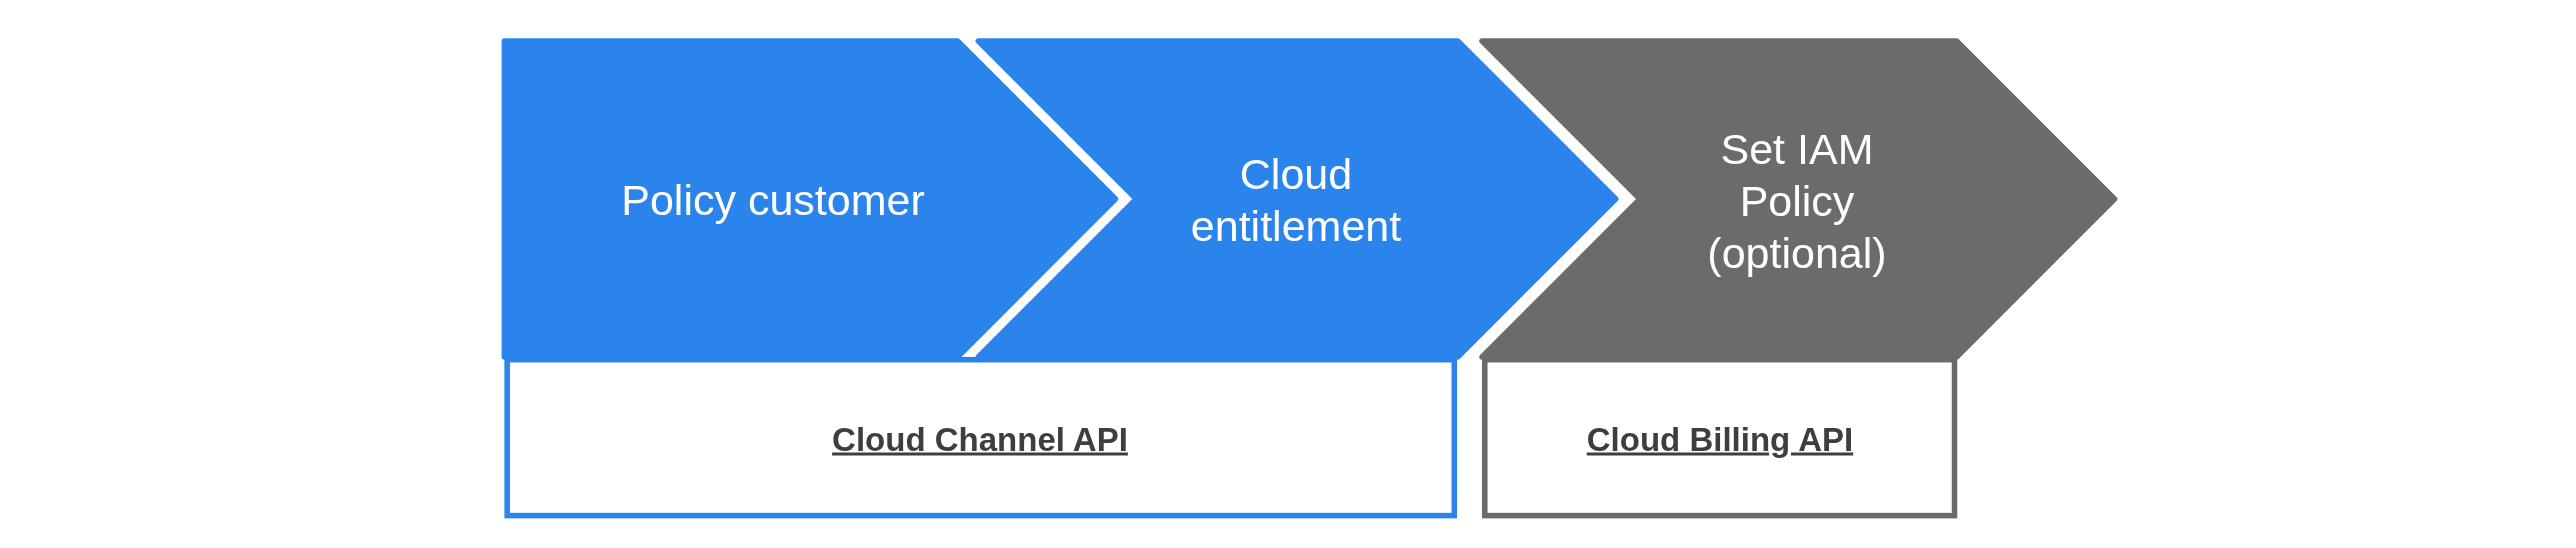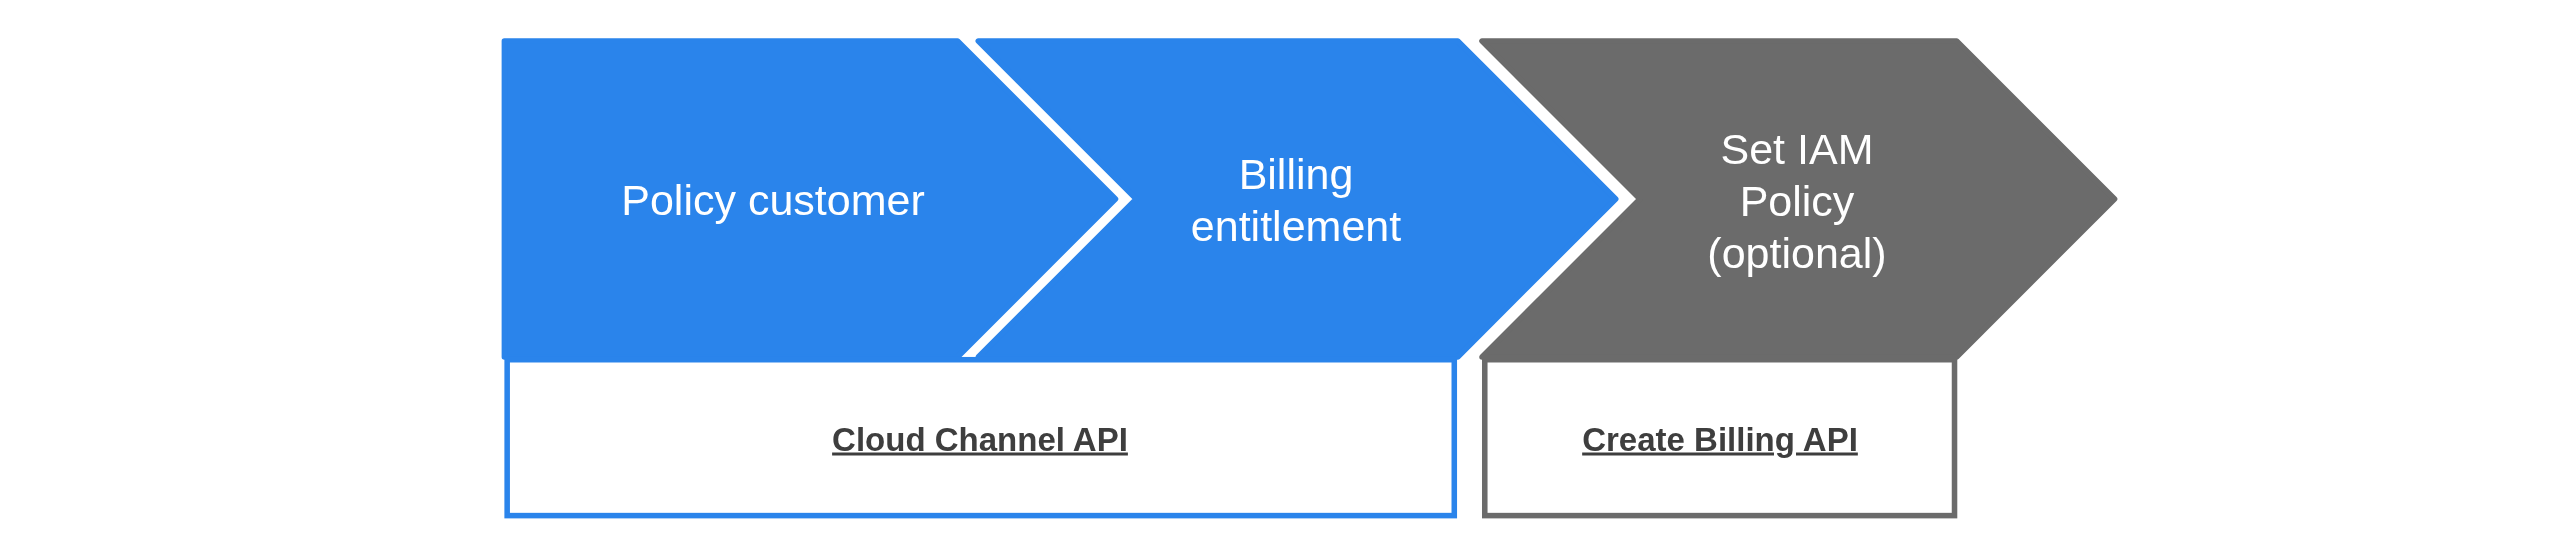--- a/index.html
+++ b/index.html
@@ -60,25 +60,25 @@
 
     <polygon points="2139,59 2824,59 3052,287 2824,515 2139,515 2367,287" stroke-width="8" stroke-linejoin="round" fill="#6B6B6B" stroke="#6B6B6B"></polygon>
 
     <rect x="732" y="519" width="1367" height="225" stroke-width="8" fill="#FFFFFF" stroke="#2A84EB"></rect>
 
     <rect x="2143" y="519" width="678" height="225" stroke-width="8" fill="#FFFFFF" stroke="#6B6B6B"></rect>
   </svg>
 
   <div class="label step-label step-label-1">Policy customer</div>
 
-  <div class="label step-label step-label-2">Billing
+  <div class="label step-label step-label-2">Cloud
 entitlement</div>
 
   <div class="label step-label step-label-3">Set IAM
 Policy
 (optional)</div>
 
   <div class="label api-label api-label-1">Cloud Channel API</div>
 
-  <div class="label api-label api-label-2">Create Billing API</div>
+  <div class="label api-label api-label-2">Cloud Billing API</div>
 
 </div>
 
 
 </body></html>

